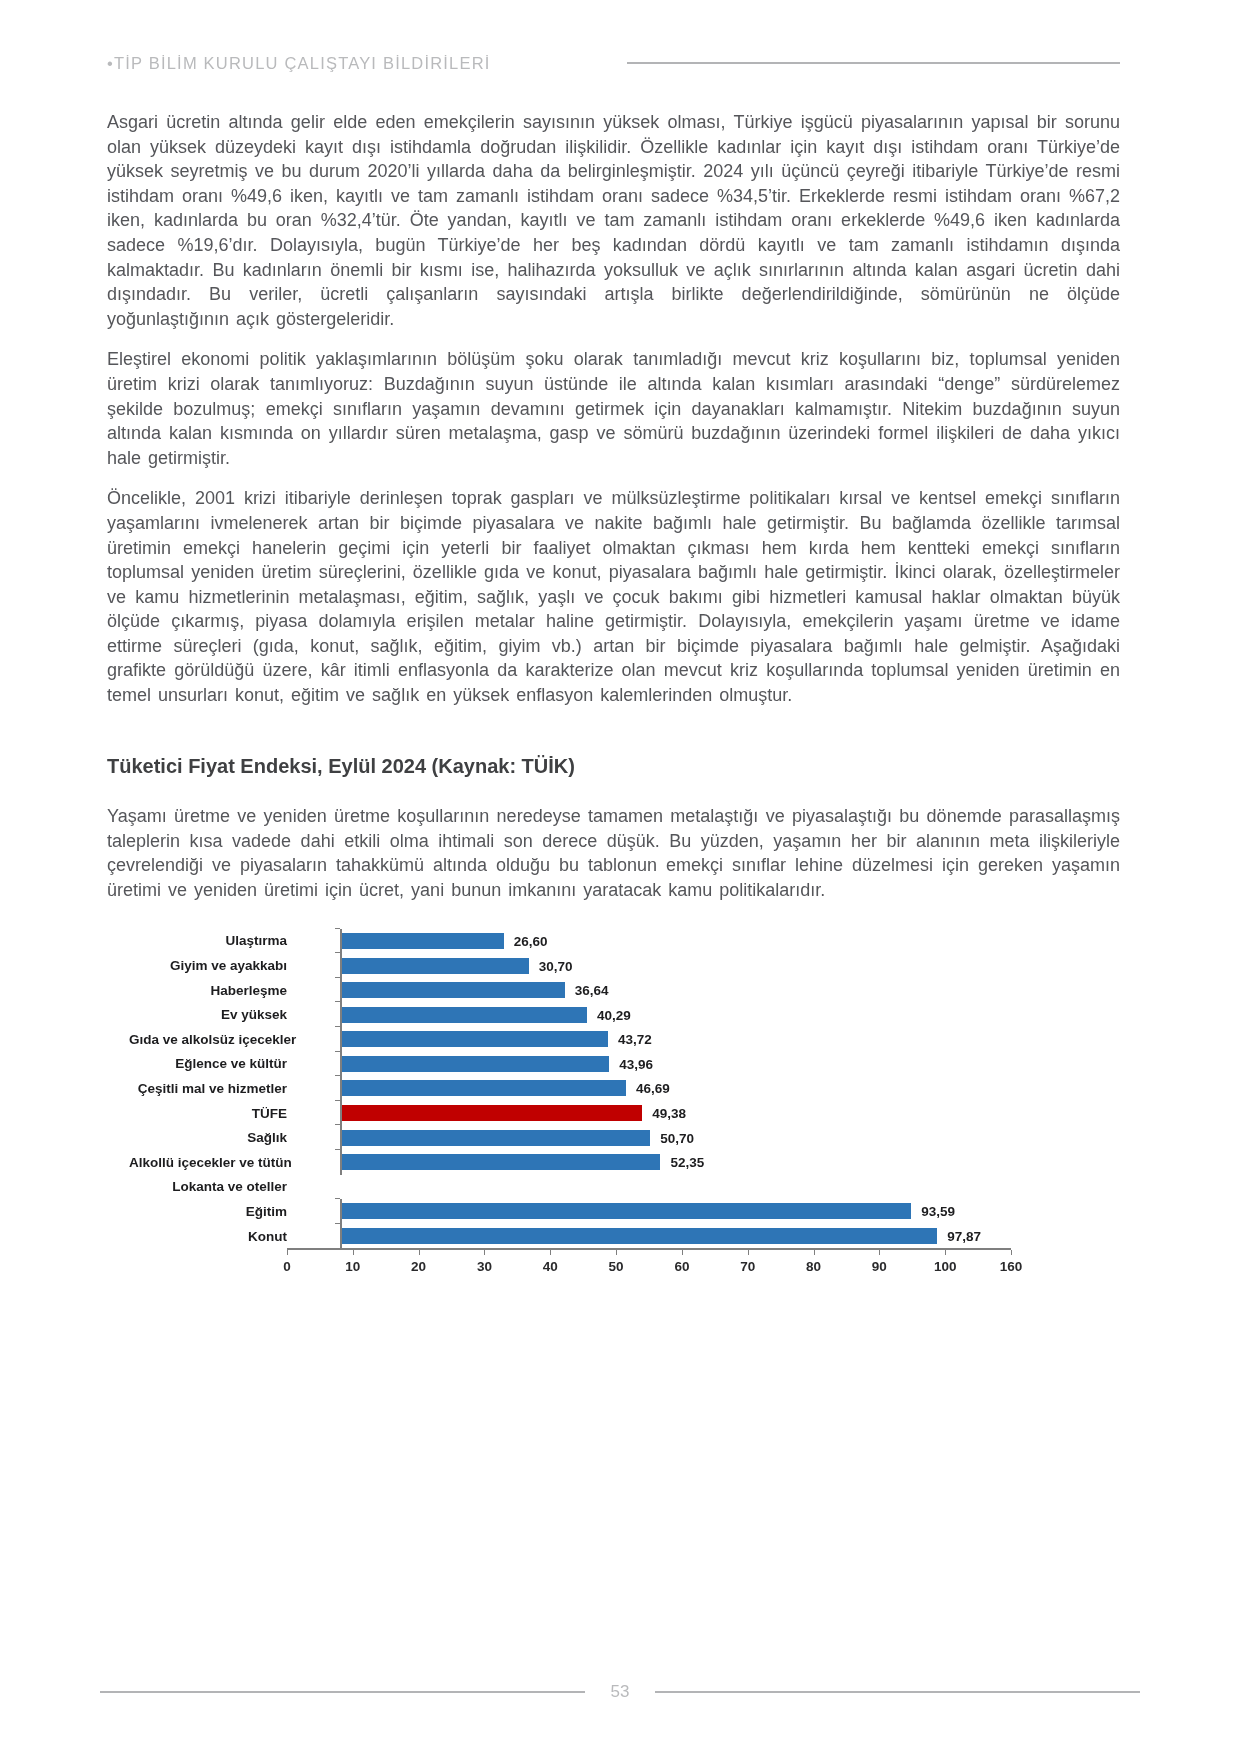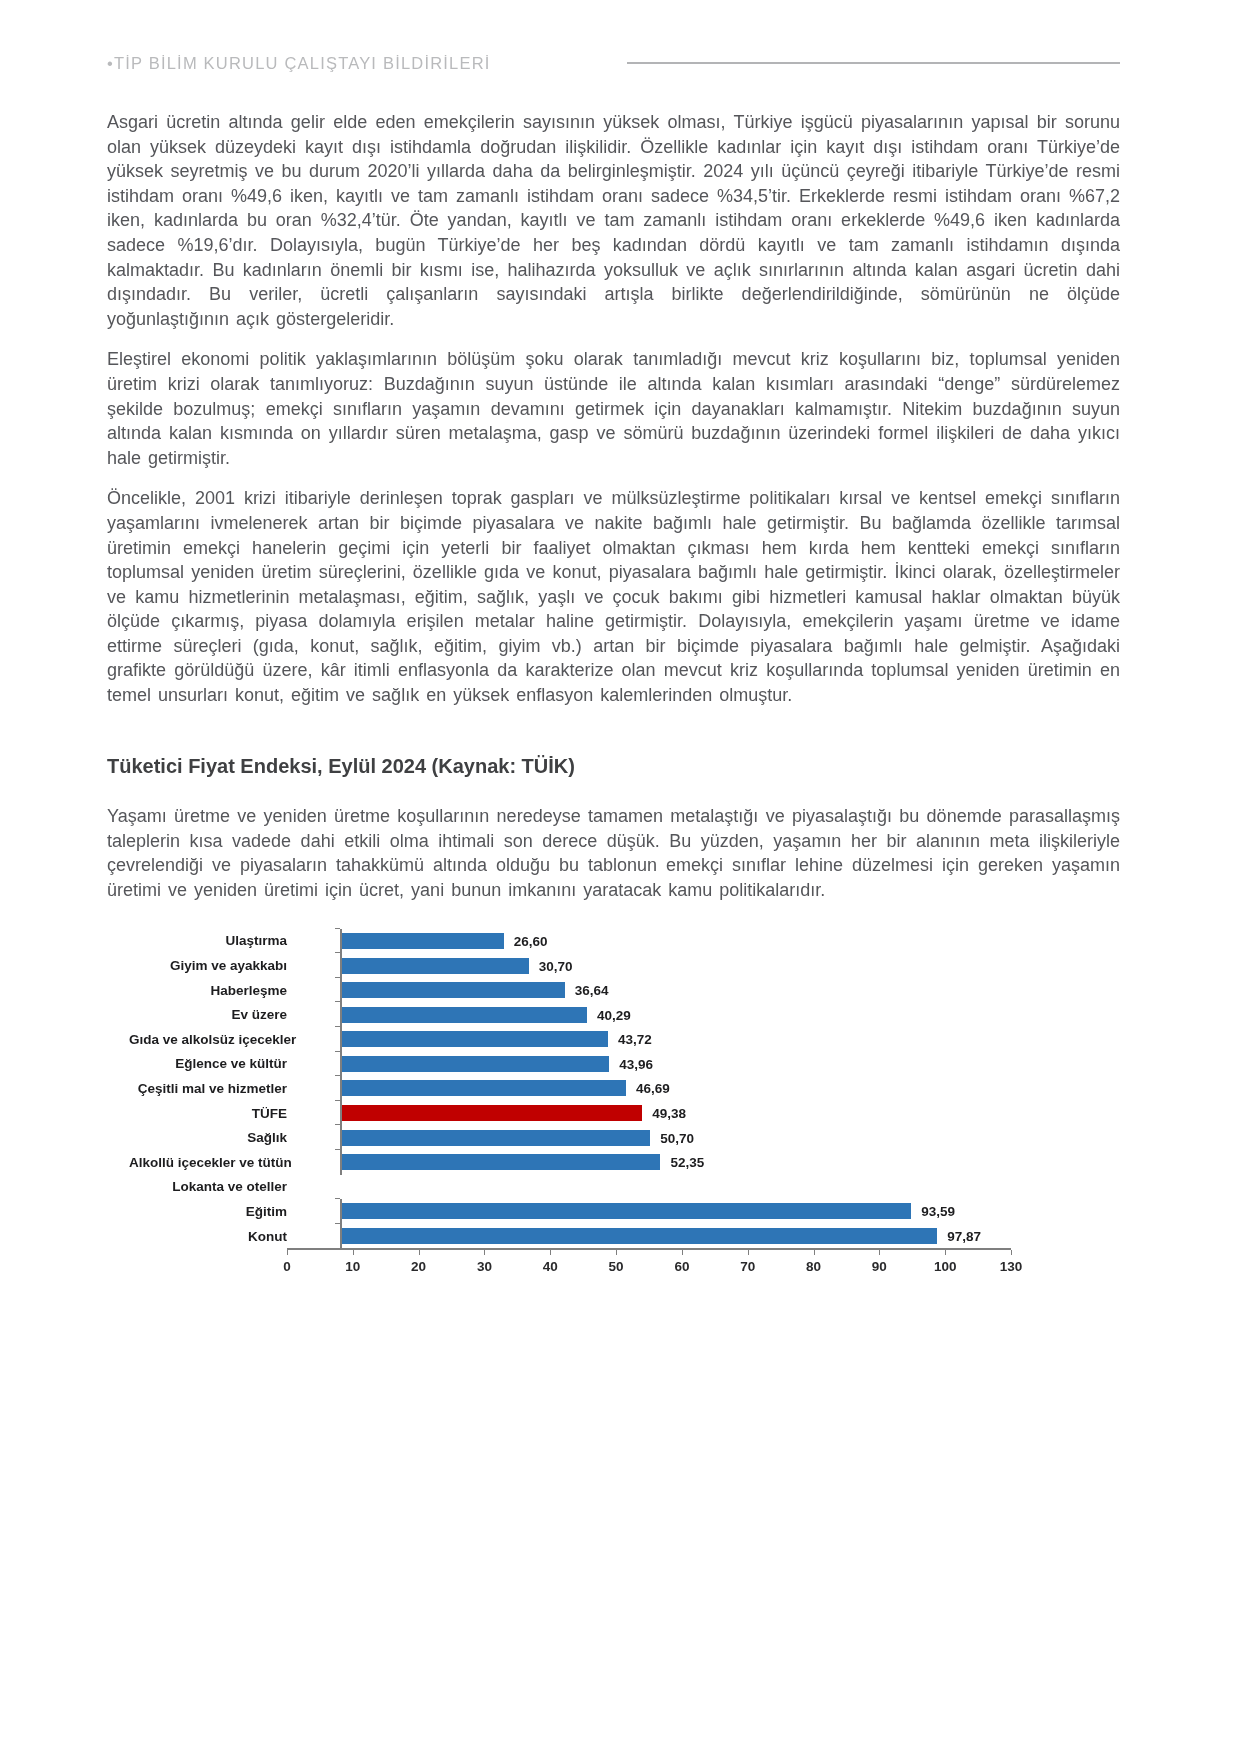--- a/index.html
+++ b/index.html
@@ -104,21 +104,21 @@
           </div>
         </div>
         <div class="crow">
           <div class="clabel">Haberleşme</div>
           <div class="ctrack">
             <div class="cbar" style="width:33.30909090909091%;background:#2e75b6"></div>
             <div class="cval" style="left:calc(33.30909090909091% + 10px)">36,64</div>
           </div>
         </div>
         <div class="crow">
-          <div class="clabel">Ev üzere</div>
+          <div class="clabel">Ev yüksek</div>
           <div class="ctrack">
             <div class="cbar" style="width:36.627272727272725%;background:#2e75b6"></div>
             <div class="cval" style="left:calc(36.627272727272725% + 10px)">40,29</div>
           </div>
         </div>
         <div class="crow">
           <div class="clabel">Gıda ve alkolsüz içecekler</div>
           <div class="ctrack">
             <div class="cbar" style="width:39.74545454545454%;background:#2e75b6"></div>
             <div class="cval" style="left:calc(39.74545454545454% + 10px)">43,72</div>
@@ -194,18 +194,23 @@
         <div class="xticklabel" style="left: 54.5455%;">60</div>
         <div class="xtick" style="left: 63.6364%;"></div>
         <div class="xticklabel" style="left: 63.6364%;">70</div>
         <div class="xtick" style="left: 72.7273%;"></div>
         <div class="xticklabel" style="left: 72.7273%;">80</div>
         <div class="xtick" style="left: 81.8182%;"></div>
         <div class="xticklabel" style="left: 81.8182%;">90</div>
         <div class="xtick" style="left: 90.9091%;"></div>
         <div class="xticklabel" style="left: 90.9091%;">100</div>
         <div class="xtick" style="left: 100%;"></div>
-        <div class="xticklabel" style="left: 100%;">130</div>
+        <div class="xticklabel" style="left: 100%;">160</div>
       </div>
   </div>
 
+  <div class="ftr">
+    <span class="ftr-rule"></span>
+    <span class="ftr-num">53</span>
+    <span class="ftr-rule"></span>
+  </div>
 
 </div>
 
 </body></html>

